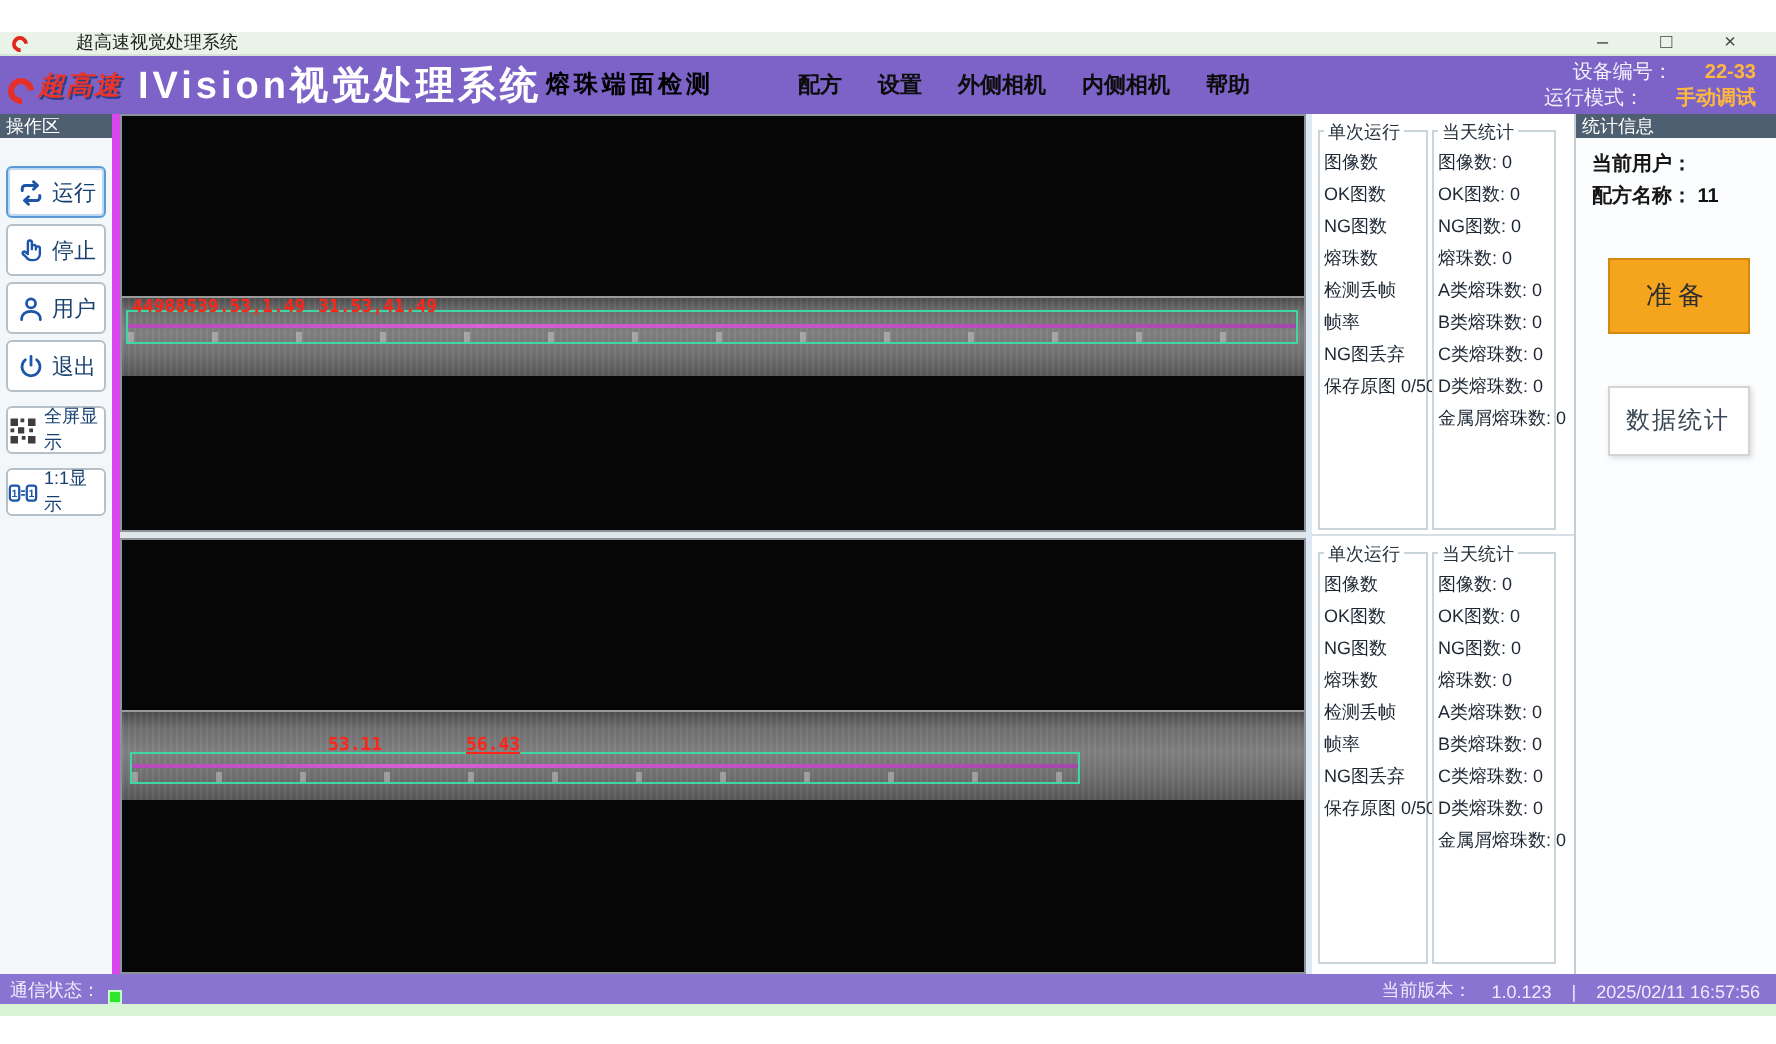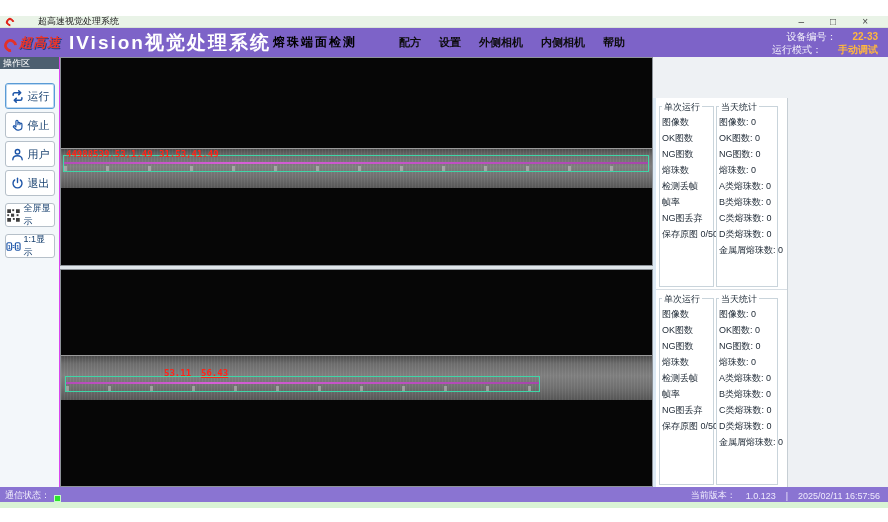--- a/index.html
+++ b/index.html
@@ -25,21 +25,21 @@
   .menu-item { font-size:11px; color:#0c0c0c; cursor:pointer;font-weight:bold; }
   .dev-info { margin-left:auto; font-size:10px; line-height:13px; text-align:left; }
   .dev-row { display:flex; justify-content:flex-end; gap:16px; }
   .dev-label { color:#f2f0fa; }
   .dev-value { color:#ffb83e; font-weight:bold; }
 
   
   .main { display:flex; height:430px; background:#eef1f4; }
   .panel-header { height:12px; background:#4d5f70; color:#fff; font-size:9px; line-height:12px; padding-left:3px; }
 
-  .sidebar { width:60px; background:#f3f7fa; border-right:1px solid #d946ef; display:flex; flex-direction:column; }
+  .sidebar { width:60px; background:#f3f7fa; border-right:4px solid #d946ef; display:flex; flex-direction:column; }
   .side-btns { padding-top:14px; display:flex; flex-direction:column; align-items:center; }
   .side-btn { width:50px; height:26px; background:#fff; border:1px solid #b6c0c9; border-radius:3px; margin-bottom:3px; display:flex; align-items:center; justify-content:center; gap:3px; cursor:pointer; }
   .side-btn.active { border-color:#5a9bd5; box-shadow:inset 0 0 0 1px #bcd8f2; }
   .side-btn .lbl { font-size:11px; color:#17406f; }
   .side-btn.small { height:24px; }
   .side-btn.small .lbl { font-size:9px; }
   .side-btn.gap-top { margin-top:4px; }
   .icon-svg { width:15px; height:15px; flex:0 0 auto; }
 
   
@@ -54,21 +54,21 @@
     background:repeating-linear-gradient(90deg, rgba(255,255,255,.06) 0 1px, transparent 1px 3px); }
   .vp-top-band { top:90px; height:40px; }
   .vp-bot-band { top:85px; height:45px; }
   .seam-box { position:absolute; border:1px solid #3fd6a7; }
   .seam-box::before { content:""; position:absolute; left:0; right:0; top:50%; margin-top:2px; height:5px;
     background:repeating-linear-gradient(90deg, rgba(225,225,225,.4) 0 3px, transparent 3px 42px); }
   .seam-line { position:absolute; height:2px; background:linear-gradient(90deg,#b44bb8,#d75fd7 30%,#bd4fc1 70%,#a646ab); }
   .vp-ann { position:absolute; color:#ff2418; font-size:9px; font-weight:bold; font-family:"DejaVu Sans Mono", monospace; line-height:1; letter-spacing:0; }
 
   
-  .statscol { width:135px; background:#fff; border-left:3px solid #dce9f4; border-right:1px solid #c6ced4; display:flex; flex-direction:column;margin-top:41px; }
+  .statscol { width:135px; background:#fff; border-left:3px solid #dce9f4; border-right:1px solid #c6ced4; display:flex; flex-direction:column; }
   .stats-group { display:flex; padding:4px 1px 2px 2px; }
   .stats-group.g-top { height:211px; border-bottom:1px solid #d7dee4; }
   .stats-group.g-bot { height:216px; }
   .stat-col { position:relative; border:1px solid #c9d4db; background:#fff; margin:4px 1px 0 1px; }
   .stat-col.c1 { width:55px; }
   .stat-col.c2 { width:62px; }
   .stat-title { position:absolute; top:-6px; left:2px; background:#fff; padding:0 2px; font-size:9px; color:#24313d; white-space:nowrap; }
   .stat-rows { padding:7px 2px 2px 2px; }
   .stat-row { font-size:9px; color:#1c2733; line-height:16px; white-space:nowrap; }
 
@@ -203,21 +203,21 @@
         <div class="seam-line" style="left:3px; top:104px; width:584px;"></div>
         <span class="vp-ann" style="left:5px; top:92px;">44988539.53,1.49</span>
         <span class="vp-ann" style="left:98px; top:92px;">31.53,41.49</span>
       </div>
 
       <div class="viewport bottom">
         <div class="band vp-bot-band"></div>
         <div class="seam-box" style="left:4px; top:106px; width:475px; height:16px;"></div>
         <div class="seam-line" style="left:5px; top:112px; width:473px;"></div>
         <span class="vp-ann" style="left:103px; top:99px;">53.11</span>
-        <span class="vp-ann" style="left:140px; top:99px;text-decoration:underline;">56.43</span>
+        <span class="vp-ann" style="left:172px; top:99px;text-decoration:underline;">56.43</span>
       </div>
 
     </div>
 
     <div class="statscol">
 
       <div class="stats-group g-top">
         <div class="stat-col c1">
           <div class="stat-title">单次运行</div>
           <div class="stat-rows">
@@ -272,20 +272,35 @@
               <div class="stat-row">B类熔珠数: 0</div>
               <div class="stat-row">C类熔珠数: 0</div>
               <div class="stat-row">D类熔珠数: 0</div>
               <div class="stat-row">金属屑熔珠数: 0</div>
             </div>
         </div>
       </div>
 
     </div>
 
+    <div class="infocol">
+      <div class="panel-header">统计信息</div>
+      <div class="info-body">
+        <div class="info-row">
+          <span>当前用户：</span>
+          <span class="val"></span>
+        </div>
+        <div class="info-row">
+          <span>配方名称：</span>
+          <span class="val">11</span>
+        </div>
+        <button class="btn-prepare">准备</button>
+        <button class="btn-datastats">数据统计</button>
+      </div>
+    </div>
 
   </div>
 
   <div class="statusbar">
     <span>通信状态：</span>
     <span class="comm-dot"></span>
     <span class="sb-right">
       <span>当前版本：</span>
       <span>1.0.123</span>
       <span>|</span>

